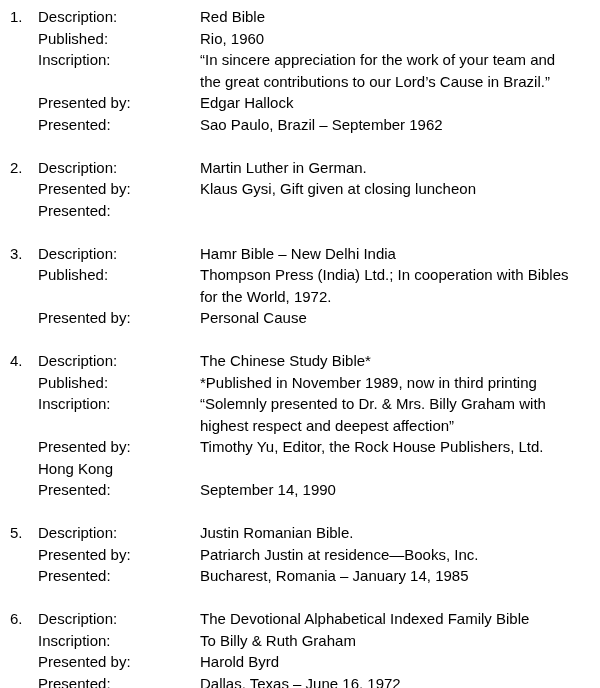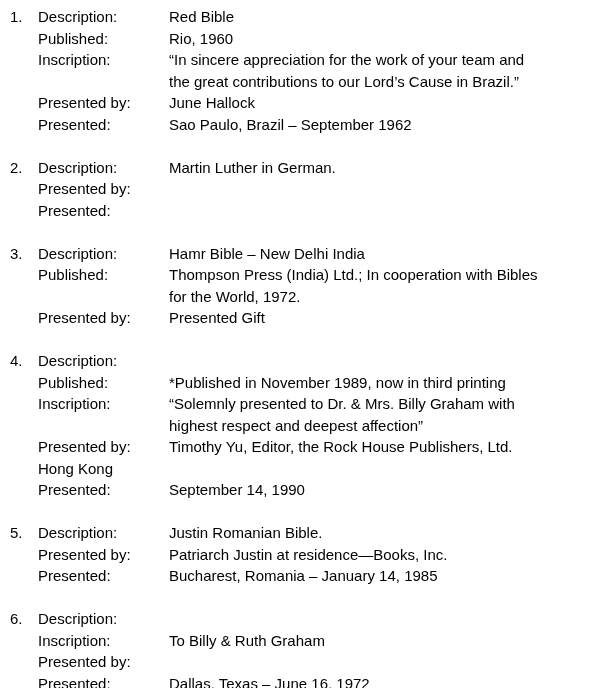--- a/index.html
+++ b/index.html
@@ -33,20 +33,21 @@
   .entry-number {
     flex: 0 0 28px;
     width: 28px;
   }
   .entry-fields {
     flex: 1 1 auto;
     min-width: 0;
   }
   .field-row {
     display: flex;
+    gap: 31px;
   }
   .field-label {
     flex: 0 0 131px;
     width: 131px;
     white-space: pre-line;
   }
   .field-value {
     flex: 1 1 auto;
     min-width: 0;
     white-space: pre-line;
@@ -71,40 +72,41 @@
   </div>
 
   <div class="field-row">
     <div class="field-label">Inscription:</div>
     <div class="field-value">“In sincere appreciation for the work of your team and
 the great contributions to our Lord’s Cause in Brazil.”</div>
   </div>
 
   <div class="field-row">
     <div class="field-label">Presented by:</div>
-    <div class="field-value">June Hallock</div>
+    <div class="field-value">Edgar Hallock</div>
   </div>
 
   <div class="field-row">
     <div class="field-label">Presented:</div>
     <div class="field-value">Sao Paulo, Brazil – September 1962</div>
   </div>
 </div>
   </div>
 
   <div class="entry">
     <div class="entry-number">2.</div>
     <div class="entry-fields">
   <div class="field-row">
     <div class="field-label">Description:</div>
     <div class="field-value">Martin Luther in German.</div>
   </div>
 
   <div class="field-row">
     <div class="field-label">Presented by:</div>
+    <div class="field-value">Klaus Gysi, Gift given at closing luncheon</div>
   </div>
 
   <div class="field-row">
     <div class="field-label">Presented:</div>
   </div>
 </div>
   </div>
 
   <div class="entry">
     <div class="entry-number">3.</div>
@@ -115,30 +117,31 @@
   </div>
 
   <div class="field-row">
     <div class="field-label">Published:</div>
     <div class="field-value">Thompson Press (India) Ltd.; In cooperation with Bibles
 for the World, 1972.</div>
   </div>
 
   <div class="field-row">
     <div class="field-label">Presented by:</div>
-    <div class="field-value">Presented Gift</div>
+    <div class="field-value">Personal Cause</div>
   </div>
 </div>
   </div>
 
   <div class="entry">
     <div class="entry-number">4.</div>
     <div class="entry-fields">
   <div class="field-row">
     <div class="field-label">Description:</div>
+    <div class="field-value">The Chinese Study Bible*</div>
   </div>
 
   <div class="field-row">
     <div class="field-label">Published:</div>
     <div class="field-value">*Published in November 1989, now in third printing</div>
   </div>
 
   <div class="field-row">
     <div class="field-label">Inscription:</div>
     <div class="field-value">“Solemnly presented to Dr. &amp; Mrs. Billy Graham with
@@ -176,29 +179,31 @@
     <div class="field-value">Bucharest, Romania – January 14, 1985</div>
   </div>
 </div>
   </div>
 
   <div class="entry">
     <div class="entry-number">6.</div>
     <div class="entry-fields">
   <div class="field-row">
     <div class="field-label">Description:</div>
+    <div class="field-value">The Devotional Alphabetical Indexed Family Bible</div>
   </div>
 
   <div class="field-row">
     <div class="field-label">Inscription:</div>
     <div class="field-value">To Billy &amp; Ruth Graham</div>
   </div>
 
   <div class="field-row">
     <div class="field-label">Presented by:</div>
+    <div class="field-value">Harold Byrd</div>
   </div>
 
   <div class="field-row">
     <div class="field-label">Presented:</div>
     <div class="field-value">Dallas, Texas – June 16, 1972</div>
   </div>
 </div>
   </div>
 </main>
 </div>

